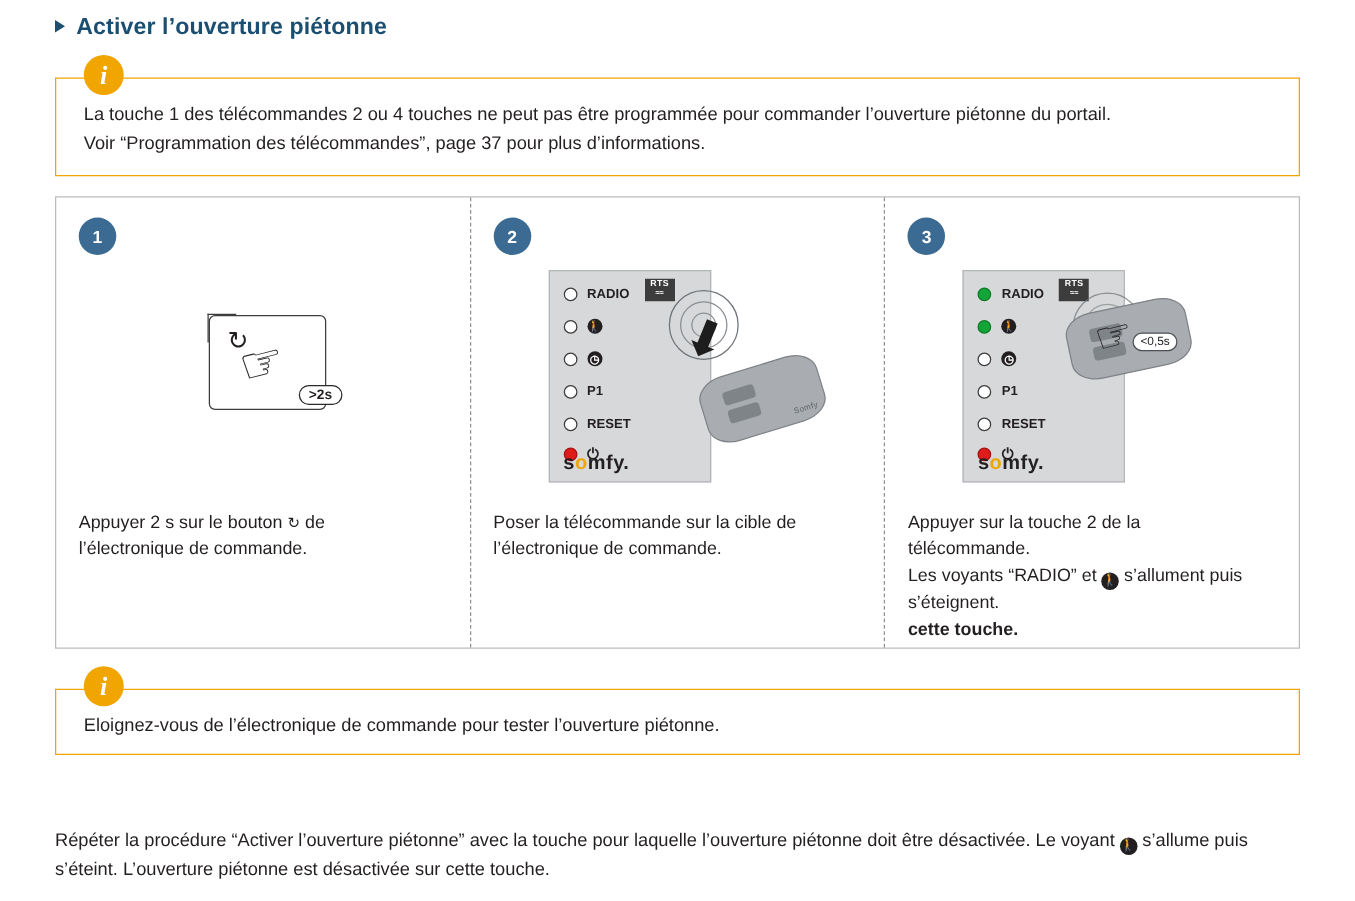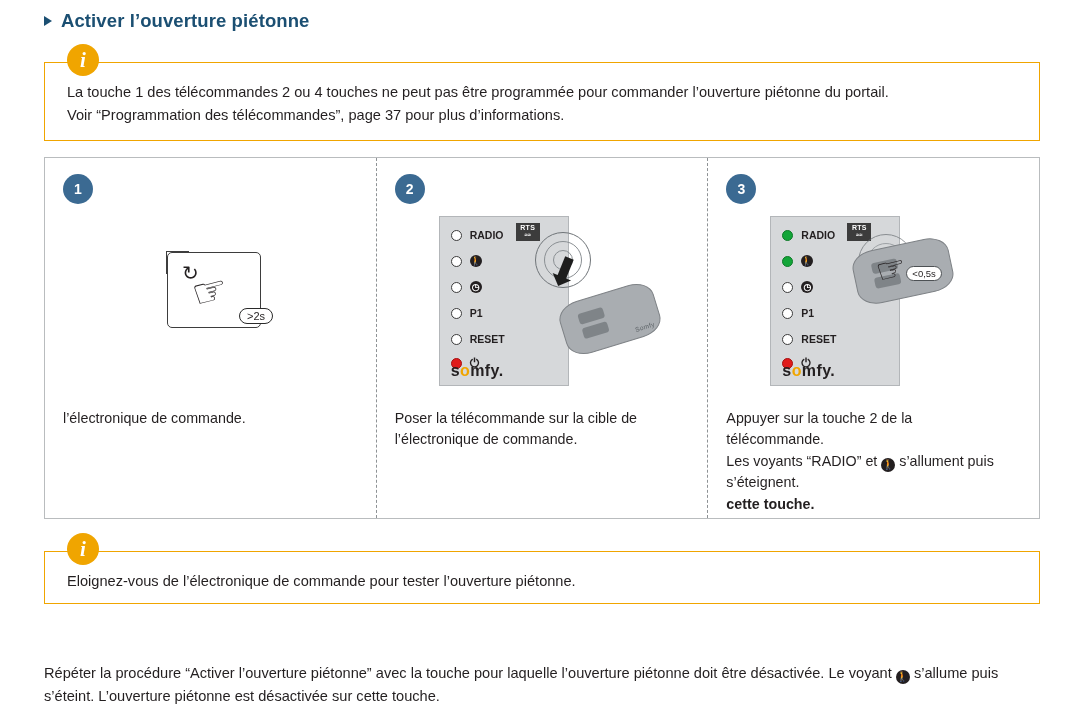--- a/index.html
+++ b/index.html
@@ -265,21 +265,21 @@
     color: #231f20;
     transform: rotate(-14deg);
   }
   .bubble2s {
     position: absolute;
     border: 1.4px solid #2a2a2a;
     border-radius: 10px;
     background: #fff;
     font-size: 11px;
     padding: 1px 7px;
-    font-weight: normal;
+    font-weight: bold;
   }
   .swirl {
     position: absolute;
     font-size: 20px;
     line-height: 1;
     color: #231f20;
   }
 
   .bottom-text {
     font-size: 14.6px;
@@ -318,20 +318,25 @@
       <div class="badge">1</div>
       <div class="art">
         <div class="handbox" style="left:104px;top:48px;">
           <div class="corner" style="left:-1.6px;top:-1.6px;"></div>
           <div class="swirl" style="left:14px;top:10px;">↻</div>
           <div class="hand" style="left:24px;top:18px;">☞</div>
         </div>
         <div class="bubble2s" style="left:176px;top:104px;">&gt;2s</div>
       </div>
       <div class="step-caption" style="margin-top:14px;">
+        <div>
+          <span>Appuyer 2 s sur le bouton</span>
+          <span class="powericon">↻</span>
+          <span>de</span>
+        </div>
         <div>l’électronique de commande.</div>
       </div>
     </div>
 
     <div class="step">
       <div class="badge">2</div>
       <div class="art">
         <div class="board">
           <div class="rts-logo">
             <span>RTS</span>

